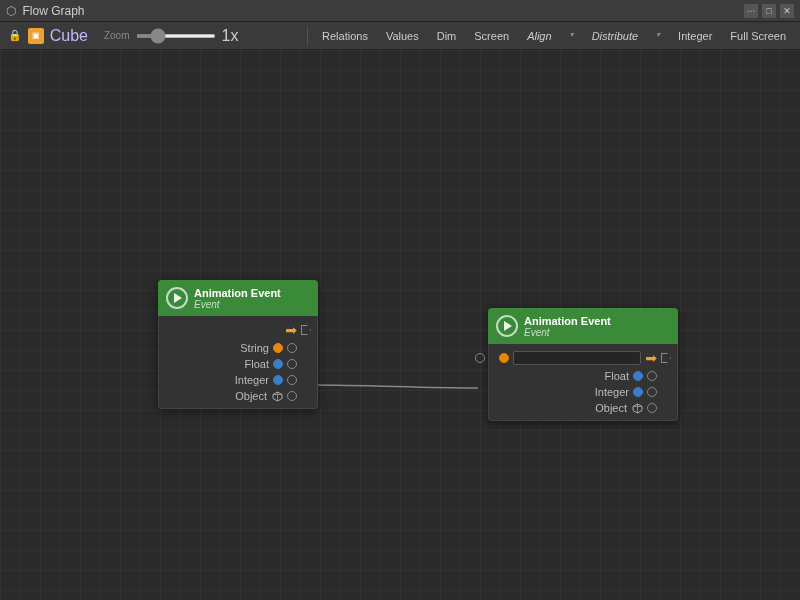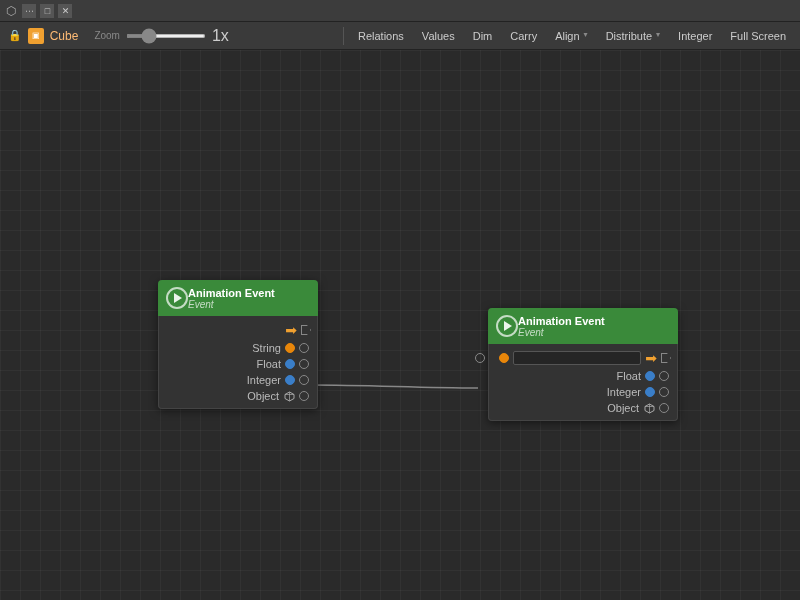--- a/index.html
+++ b/index.html
@@ -25,37 +25,37 @@
       height: 28px;
       background: #3a3a3a;
       display: flex;
       align-items: center;
       padding: 0 8px;
       border-bottom: 1px solid #222;
       gap: 6px;
     }
     #lock-icon { color: #888; font-size: 11px; }
     #cube-icon { width: 16px; height: 16px; background: #f0a030; border-radius: 2px; display: flex; align-items: center; justify-content: center; font-size: 8px; color: #fff; }
-    #cube-label { color: #fdba74; font-size: 12px; margin-right: 10px; }
+    #cube-label { color: #c4b5fd; font-size: 16px; margin-right: 10px; }
     #zoom-label { color: #888; font-size: 10px; }
     #zoom-slider { width: 80px; height: 4px; accent-color: #888; }
     #zoom-value { color: #ccc; font-size: 16px; margin-right: auto; }
 
     .toolbar-sep { width: 1px; height: 18px; background: #555; margin: 0 2px; }
 
     .toolbar-btn {
       padding: 2px 6px;
       background: transparent;
       border: none;
       color: #ccc;
       font-size: 11px;
       cursor: pointer;
       border-radius: 2px;
     }
-    .toolbar-btn.dropdown { display: flex; align-items: flex-start; gap: 4px; }
+    .toolbar-btn.dropdown { display: flex; align-items: flex-start; gap: 18px; font-style: italic; }
     .dropdown-arrow { font-size: 8px; color: #888; }
 
     
     #canvas {
       width: 800px;
       height: 550px;
       background: #2a2a2a;
       position: relative;
       background-image:
         linear-gradient(rgba(255,255,255,0.04) 1px, transparent 1px),
@@ -71,20 +71,21 @@
       overflow: visible;
       box-shadow: 0 2px 8px rgba(0,0,0,0.5);
     }
 
     .node-header {
       background: #3a8a3a;
       border-radius: 4px 4px 0 0;
       padding: 4px 8px;
       display: flex;
       align-items: center;
+      gap: 6px;
       min-height: 36px;
     }
     .node-play-btn {
       width: 22px; height: 22px;
       border: 2px solid rgba(255,255,255,0.7);
       border-radius: 50%;
       display: flex; align-items: center; justify-content: center;
       background: transparent;
       flex-shrink: 0;
     }
@@ -123,21 +124,21 @@
       width: 10px; height: 10px;
       border: 1.5px solid #888;
       background: transparent;
       clip-path: polygon(0 0, 60% 0, 100% 50%, 60% 100%, 0 100%);
     }
 
     .port-row {
       display: flex;
       align-items: center;
       justify-content: flex-end;
-      padding: 2px 8px;
+      padding: 2px 20px;
       gap: 4px;
     }
     .port-label {
       font-size: 11px;
       color: #bbb;
       text-align: right;
       flex: 1;
     }
     .port-dot {
       width: 10px; height: 10px;
@@ -161,40 +162,41 @@
       position: absolute;
       top: 0; left: 0;
       pointer-events: none;
     }
   </style>
 </head>
 <body>
 
 <div id="title-bar">
   <span id="title-bar-icon">⬡</span>
+  <span id="title-bar-title">Flow Graph</span>
   <div id="title-bar-controls">
     <button class="title-btn">⋯</button>
     <button class="title-btn">□</button>
     <button class="title-btn">✕</button>
   </div>
 </div>
 
 <div id="toolbar">
   <span id="lock-icon">🔒</span>
   <div id="cube-icon">▣</div>
   <span id="cube-label">Cube</span>
   <span id="zoom-label">Zoom</span>
   <input type="range" id="zoom-slider" min="0.1" max="4" step="0.1" value="1" style="">
   <span id="zoom-value">1x</span>
 
   <div class="toolbar-sep"></div>
   <button class="toolbar-btn">Relations</button>
   <button class="toolbar-btn">Values</button>
   <button class="toolbar-btn">Dim</button>
-  <button class="toolbar-btn">Carry</button>
+  <button class="toolbar-btn">Screen</button>
   <button class="toolbar-btn dropdown">
     <span>Align</span>
     <span class="dropdown-arrow">▾</span>
   </button>
   <button class="toolbar-btn dropdown">
     <span>Distribute</span>
     <span class="dropdown-arrow">▾</span>
   </button>
   <button class="toolbar-btn">Integer</button>
   <button class="toolbar-btn">Full Screen</button>

